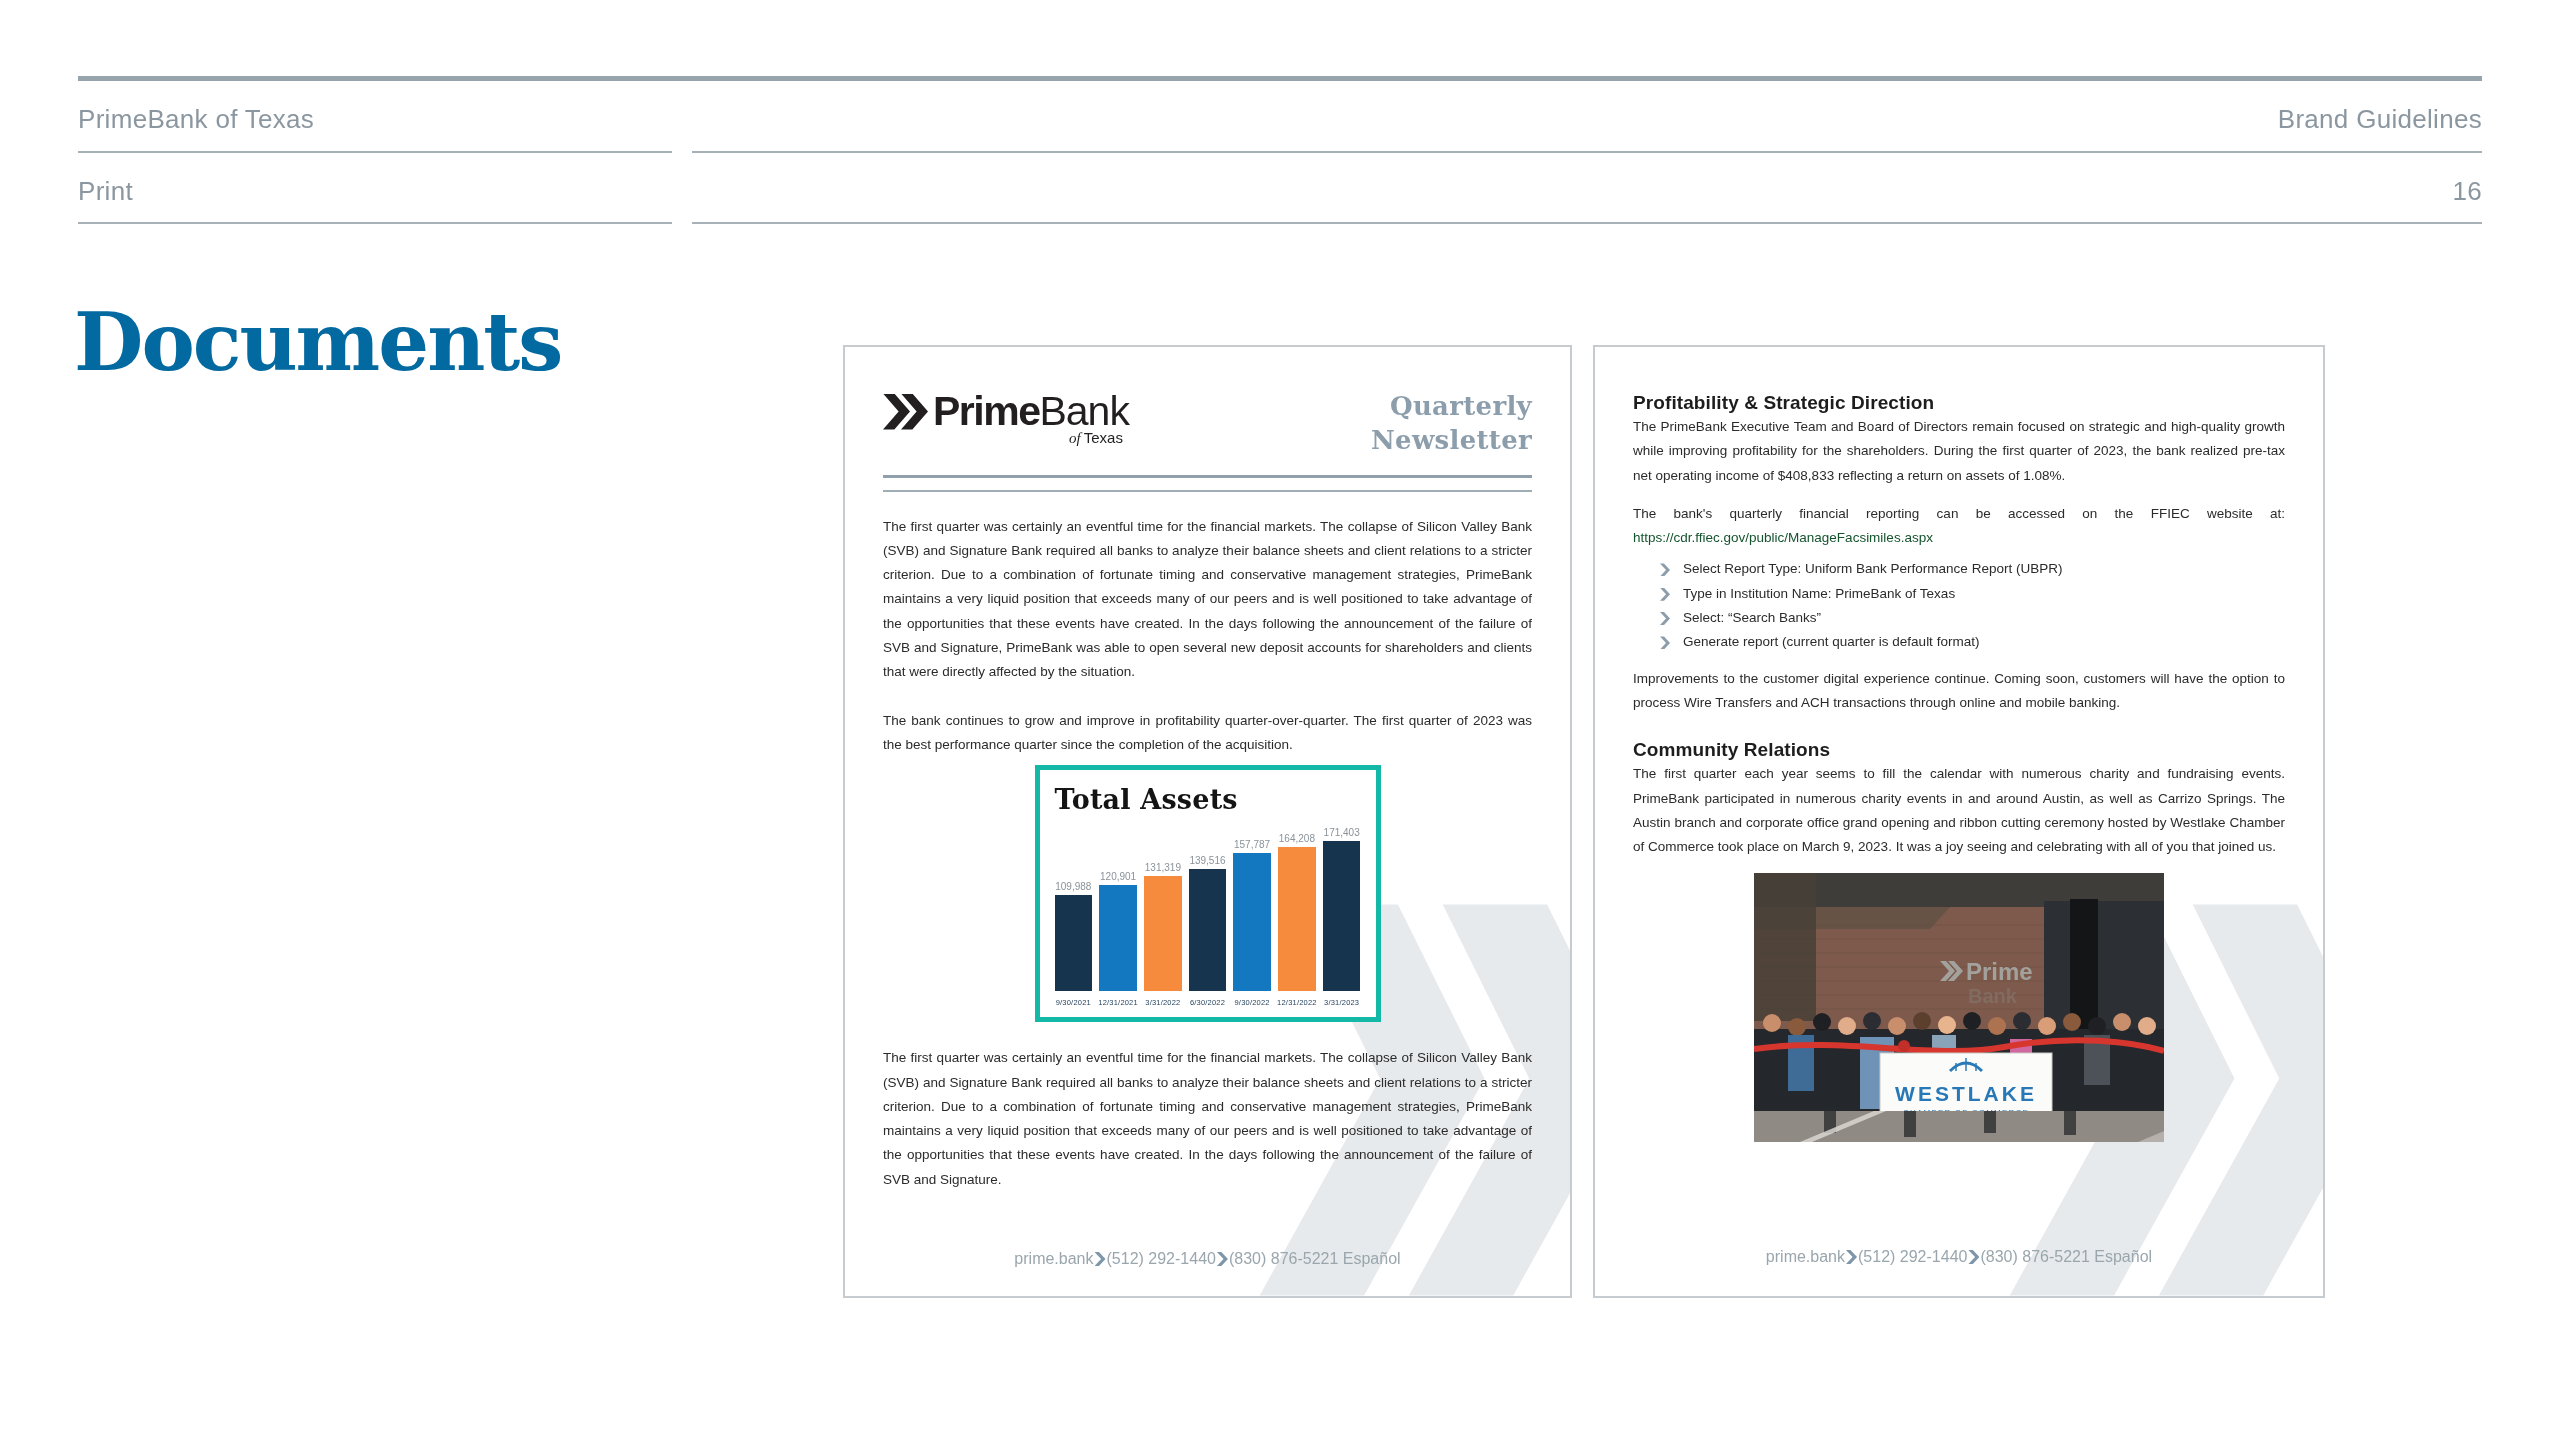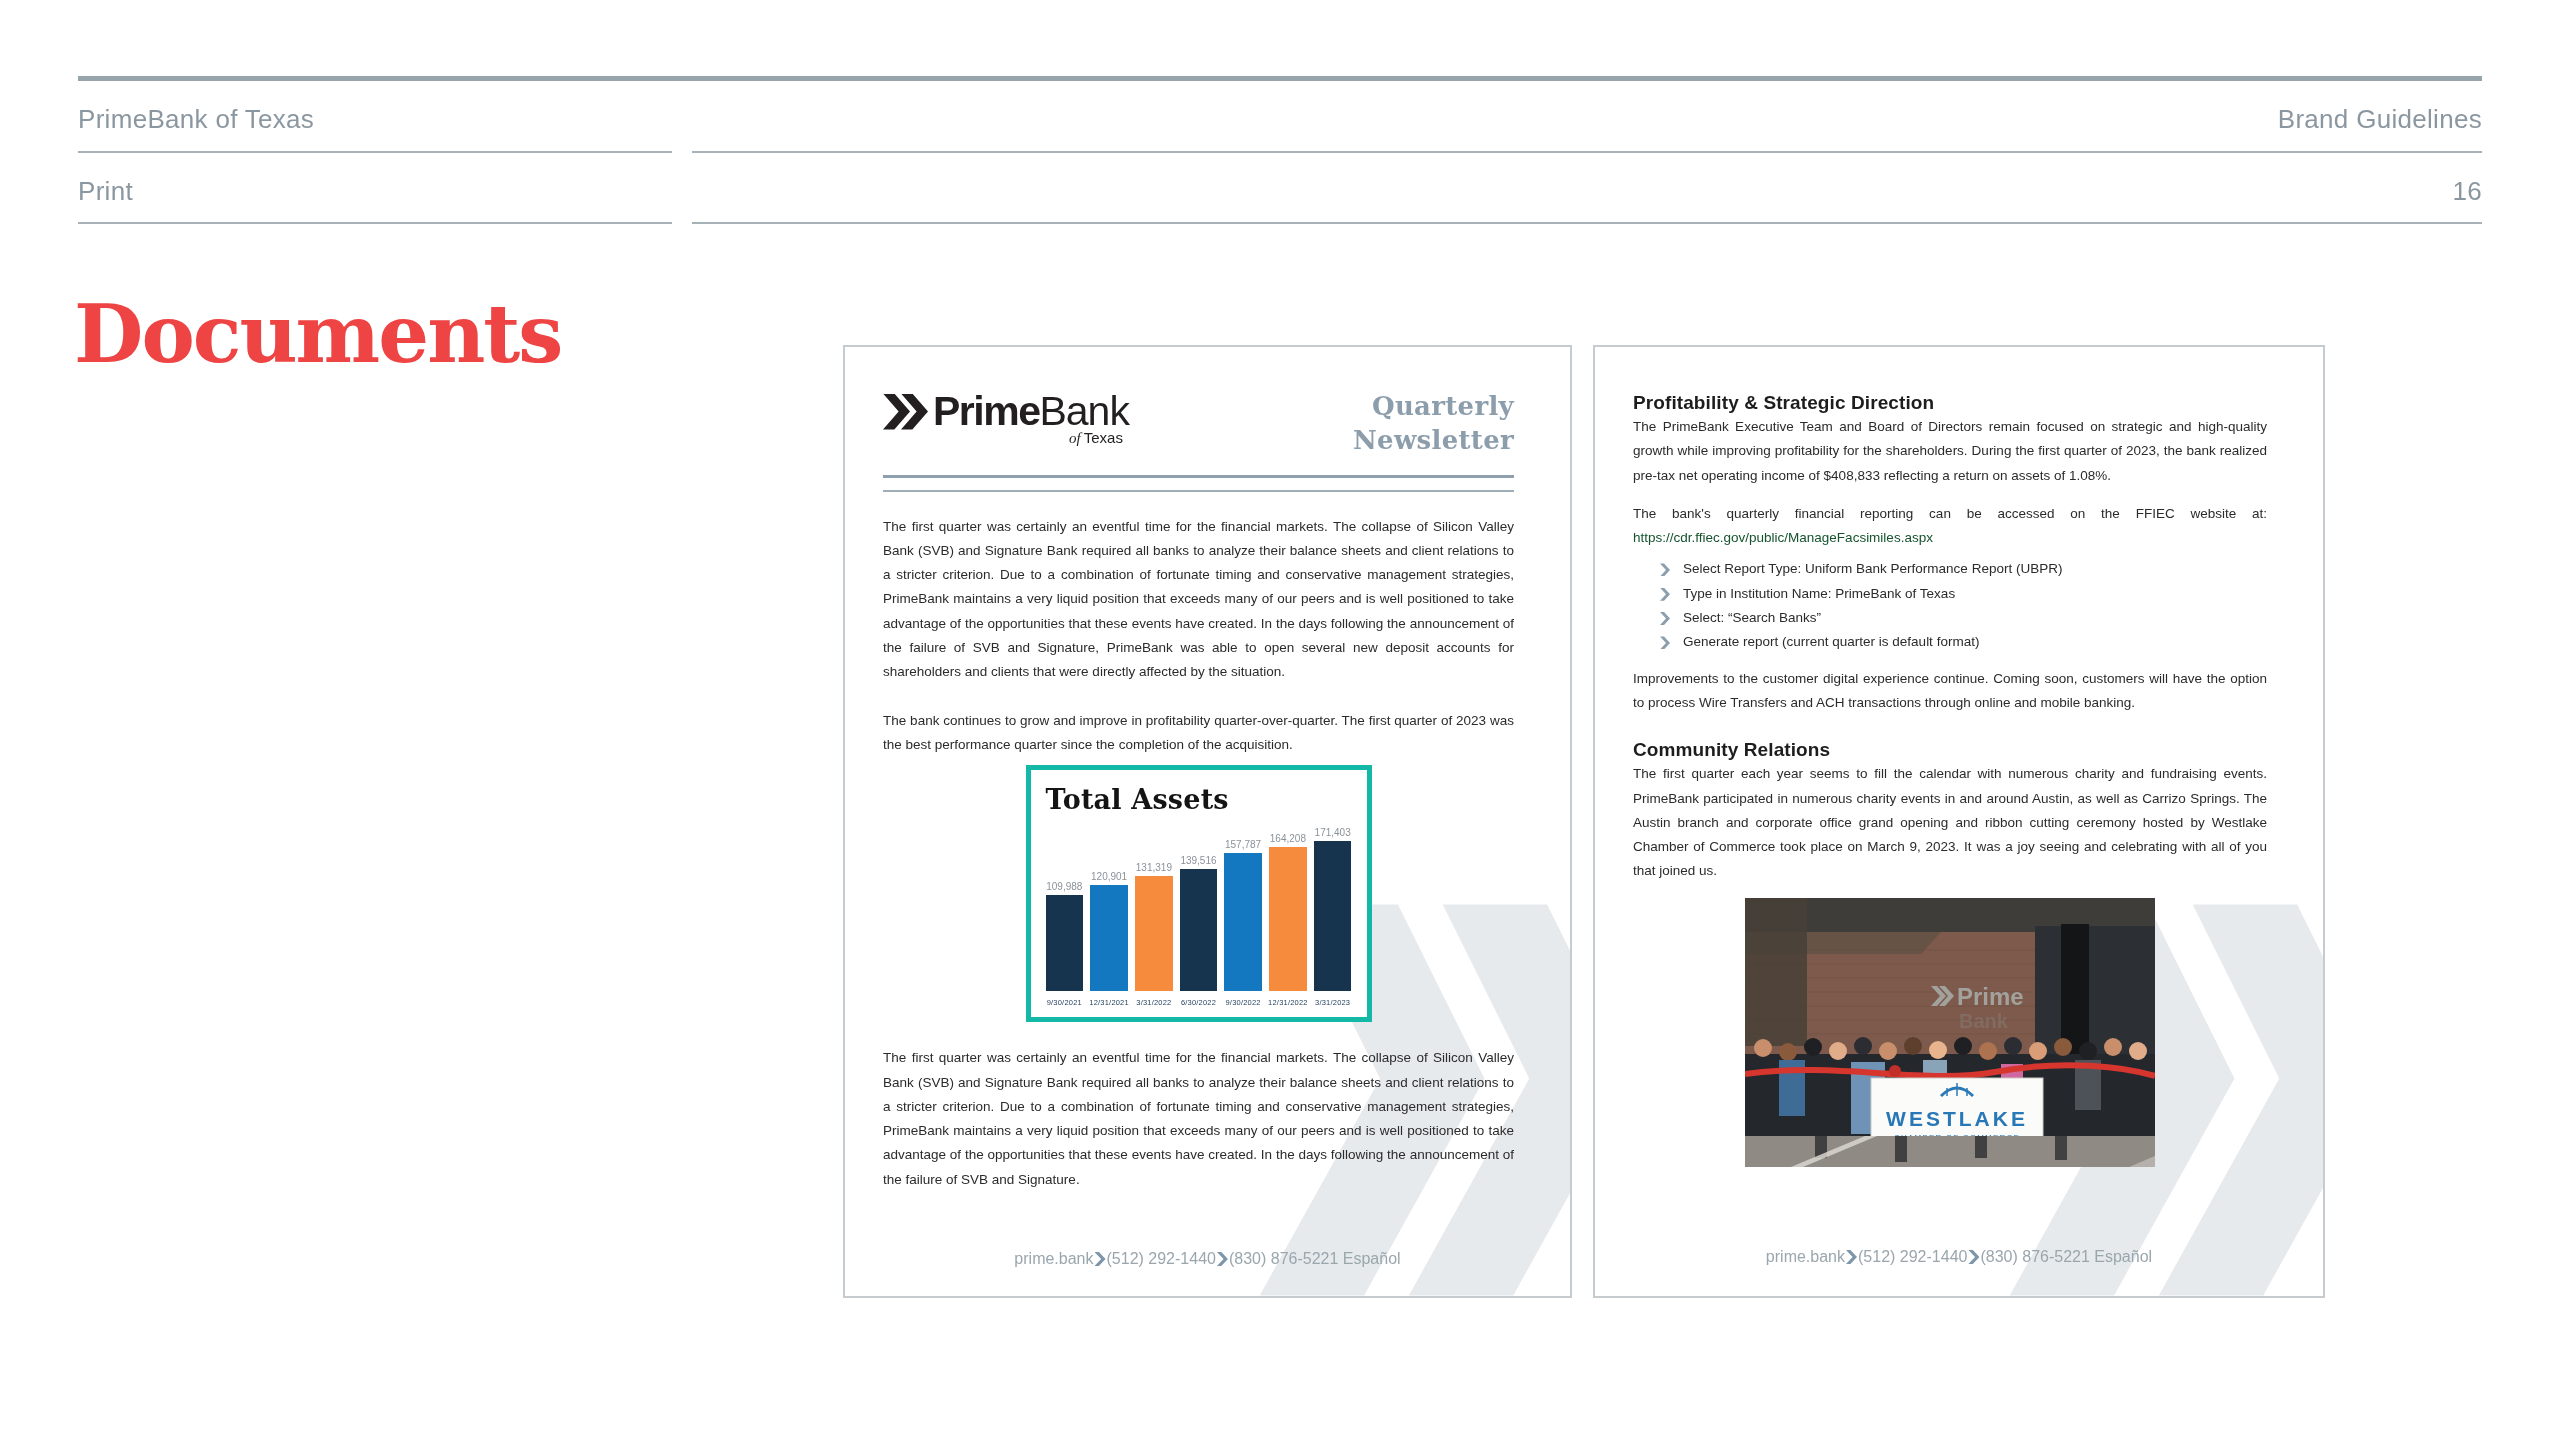--- a/index.html
+++ b/index.html
@@ -14,30 +14,30 @@
   .hdr-row { position:absolute; left:78px; width:2404px; display:flex; justify-content:space-between;
              font-size:26px; color:#8b97a0; letter-spacing:.3px; }
   .hdr-row.r1 { top:104px; }
   .hdr-row.r2 { top:176px; }
   .hdr-line { position:absolute; height:2px; background:#a7b1b8; }
   .hl-a1 { left:78px; top:151px; width:594px; }
   .hl-b1 { left:692px; top:151px; width:1790px; }
   .hl-a2 { left:78px; top:222px; width:594px; }
   .hl-b2 { left:692px; top:222px; width:1790px; }
 
-  .doc-title { position:absolute; left:74px; top:292px; font-family:"DejaVu Serif", serif;
-               font-weight:bold; font-size:80px; letter-spacing:-2px; color:#ef4444; line-height:1.05; }
+  .doc-title { position:absolute; left:74px; top:300px; font-family:"DejaVu Serif", serif;
+               font-weight:bold; font-size:80px; letter-spacing:-2px; color:#0369a1; line-height:1.05; }
 
   
   .page { position:absolute; top:345px; height:953px; background:#fff;
           border:2px solid #c6cbcf; overflow:hidden; }
   .page.pl { left:843px; width:729px; }
   .page.pr { left:1593px; width:732px; }
   .wm { position:absolute; left:0; top:0; width:100%; height:100%; z-index:0; }
-  .page-content { position:relative; z-index:1; height:100%; padding:38px 56px 0 38px; }
+  .page-content { position:relative; z-index:1; height:100%; padding:38px 38px 0 38px; }
 
   
   .nl-top { display:flex; justify-content:space-between; align-items:flex-start; margin-top:3px; }
   .logo-row { display:flex; align-items:center; }
   .chev { width:27px; height:36px; background:#231f20;
           clip-path:polygon(0 0,42% 0,100% 50%,42% 100%,0 100%,58% 50%); }
   .chev.c2 { margin-left:-9px; }
   .logo-prime { font-size:41px; font-weight:800; color:#231f20; letter-spacing:-1.5px; margin-left:5px; }
   .logo-bank  { font-size:41px; font-weight:400; color:#231f20; letter-spacing:-1px; }
   .logo-sub { text-align:right; font-size:15px; color:#231f20; margin-top:-6px; padding-right:6px; }

